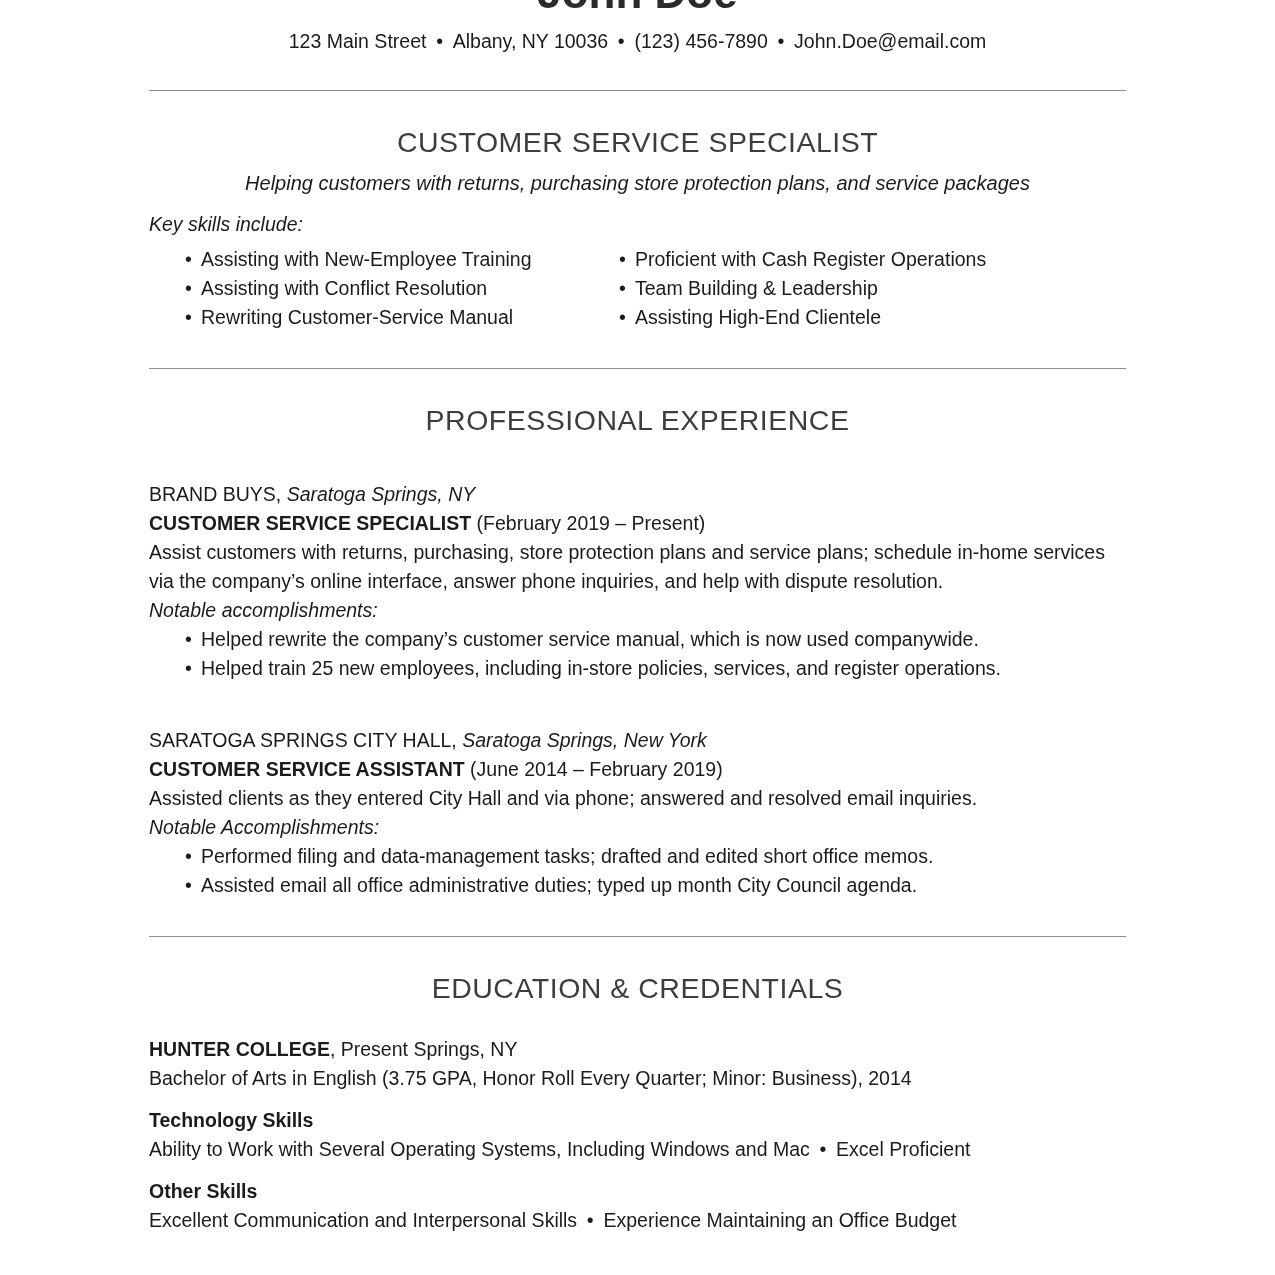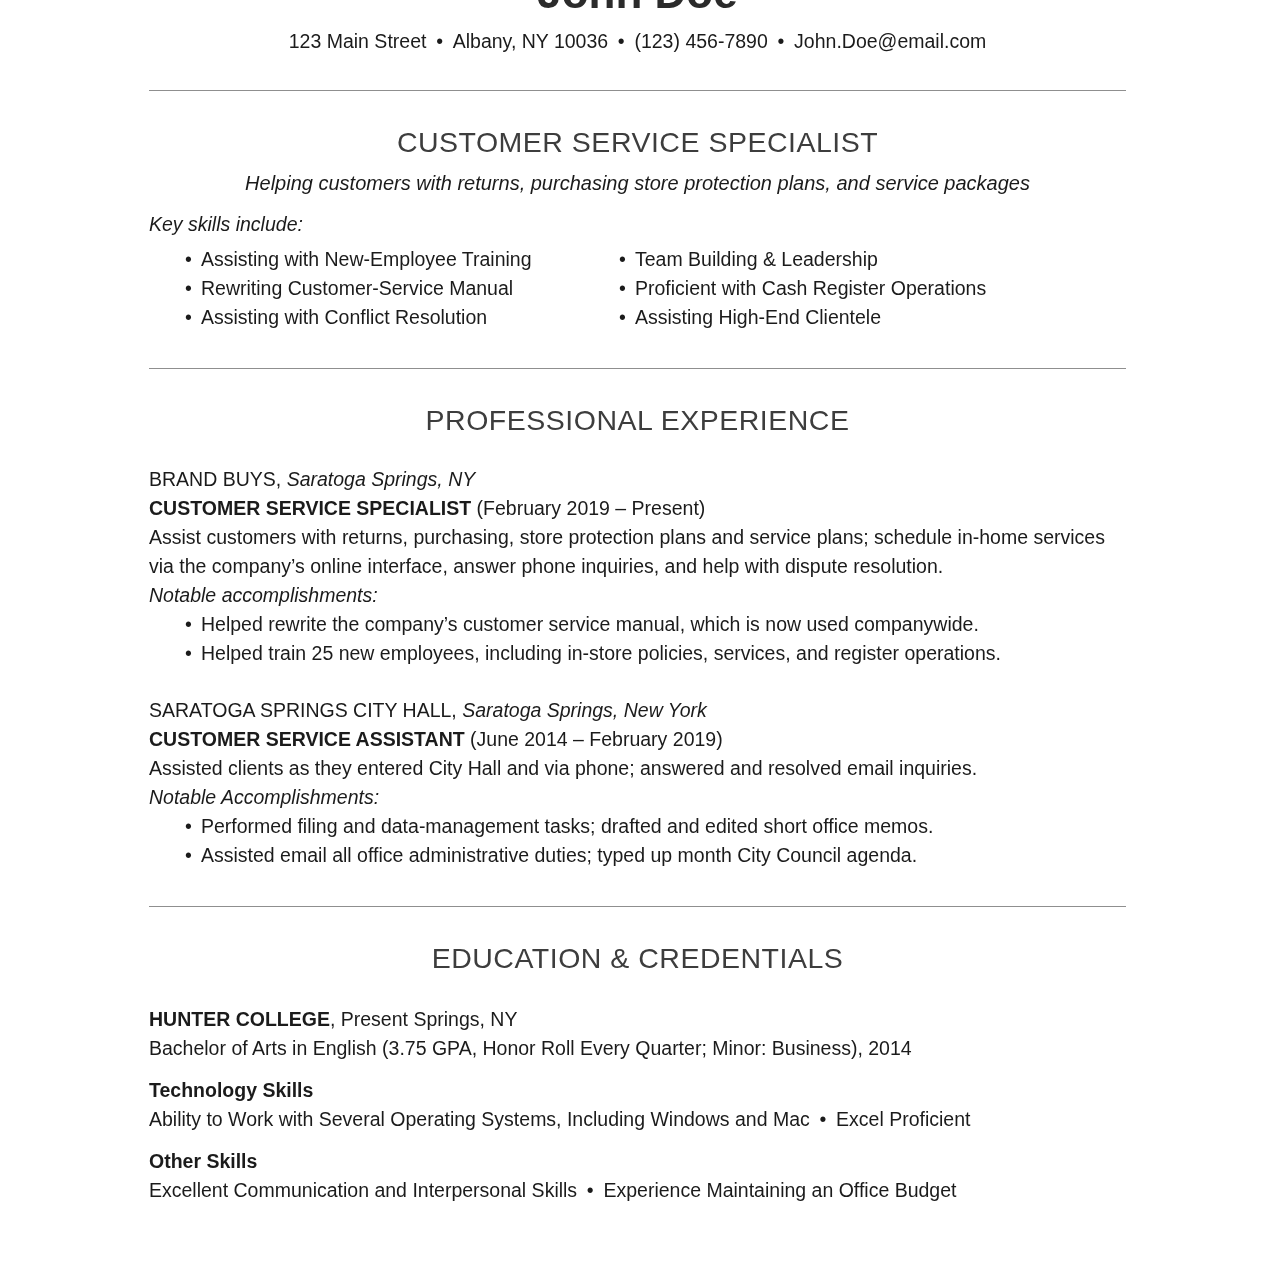--- a/index.html
+++ b/index.html
@@ -81,21 +81,21 @@
     font-size: 19.5px;
     line-height: 29px;
   }
   ul.bullets li::before {
     content: "\2022";
     position: absolute;
     left: 36px;
     top: 0;
     font-size: 19.5px;
   }
-  .job { margin-top: 28px; }
+  .job { margin-top: 43px; }
   .job-company-line { font-size: 19.5px; line-height: 29px; }
   .job-location { font-style: italic; }
   .job-title-line { font-size: 19.5px; line-height: 29px; }
   .job-title { font-weight: 700; }
   .notable-label {
     font-style: italic;
     font-size: 19.5px;
     line-height: 29px;
   }
   .edu-school-line { margin-top: 30px; font-size: 19.5px; line-height: 29px; }
@@ -121,28 +121,28 @@
   <hr class="rule">
 
   <div>
     <h2 class="section-heading">CUSTOMER SERVICE SPECIALIST</h2>
     <div class="tagline">Helping customers with returns, purchasing store protection plans, and service packages</div>
     <div class="skills-label">Key skills include:</div>
     <div class="skills-cols">
       <div class="skills-col-left">
         <ul class="bullets">
           <li>Assisting with New-Employee Training</li>
+          <li>Assisting with Conflict Resolution</li>
           <li>Rewriting Customer-Service Manual</li>
-          <li>Assisting with Conflict Resolution</li>
         </ul>
       </div>
       <div class="skills-col-right">
         <ul class="bullets">
+          <li>Proficient with Cash Register Operations</li>
           <li>Team Building &amp; Leadership</li>
-          <li>Proficient with Cash Register Operations</li>
           <li>Assisting High-End Clientele</li>
         </ul>
       </div>
     </div>
   </div>
 
   <hr class="rule">
 
   <div>
     <h2 class="section-heading">PROFESSIONAL EXPERIENCE</h2>

